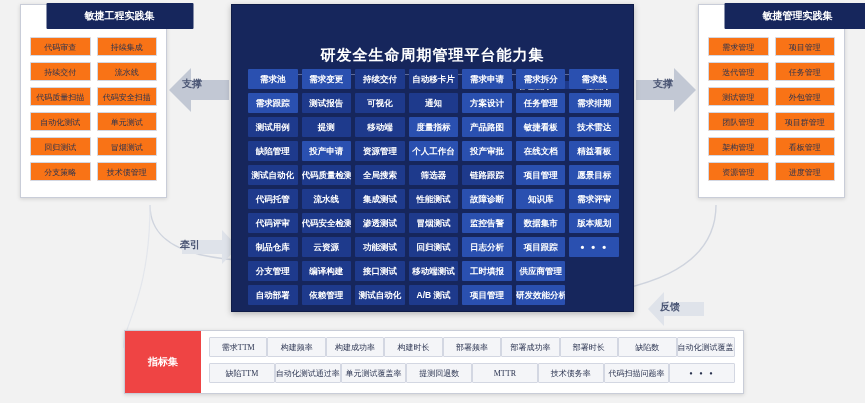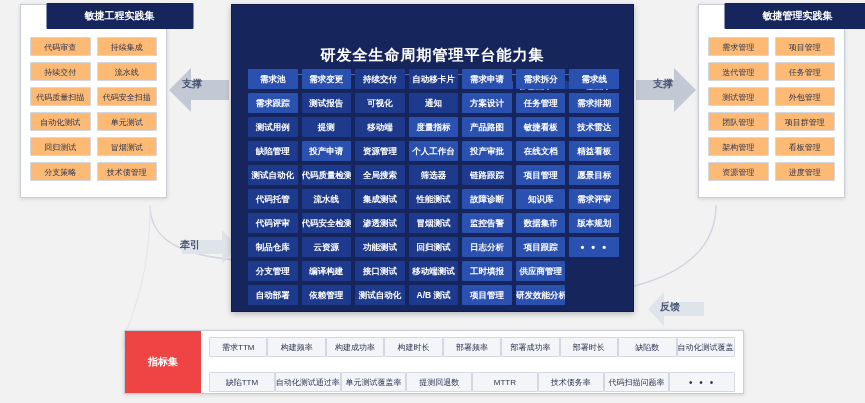--- a/index.html
+++ b/index.html
@@ -62,38 +62,38 @@
     position:absolute;top:-2px;left:50%;transform:translateX(-50%);
     width:147px;height:26px;line-height:26px;text-align:center;
     background:#16265c;color:#fff;font-size:10px;font-weight:bold;
     border-radius:1px;
     margin-left:26px;
   }
   .side-body{padding:32px 9px 8px 9px;}
   .side-row{display:flex;gap:6px;margin-bottom:6px;}
   .side-cell{
     flex:1 1 0;height:19px;line-height:19px;text-align:center;
-    font-size:8px;color:#2a3350;background:#fdba74;
+    font-size:8px;color:#2a3350;background:#f97316;
     border:1px solid #d3d7e2;box-sizing:border-box;
     white-space:nowrap;overflow:hidden;border-radius:1px;
   }
 
   
   .metrics-panel{
     position:absolute;left:124px;top:330px;width:620px;height:64px;
     background:#ffffff;border:1px solid #c9cdd8;
     box-shadow:0 1px 4px rgba(0,0,0,.14);
     display:flex;box-sizing:border-box;
   }
   .metrics-head{
     width:76px;background:#ef4444;color:#fff;font-size:10px;font-weight:bold;
     display:flex;align-items:center;justify-content:center;
   }
   .metrics-body{flex:1;padding:6px 8px;}
-  .m-row{display:flex;gap:0;margin-bottom:15px;}
+  .m-row{display:flex;gap:0;margin-bottom:6px;font-family:Liberation Serif, serif;}
   .m-cell{
     flex:1 1 0;height:20px;line-height:20px;text-align:center;
     font-size:8px;color:#2a3350;background:#f4f5f8;
     border:1px solid #d3d7e2;box-sizing:border-box;
     white-space:nowrap;overflow:hidden;border-radius:1px;
   }
   .m-cell.dots{letter-spacing:2px;font-size:10px;}
 
   
   .arrow{position:absolute;}

